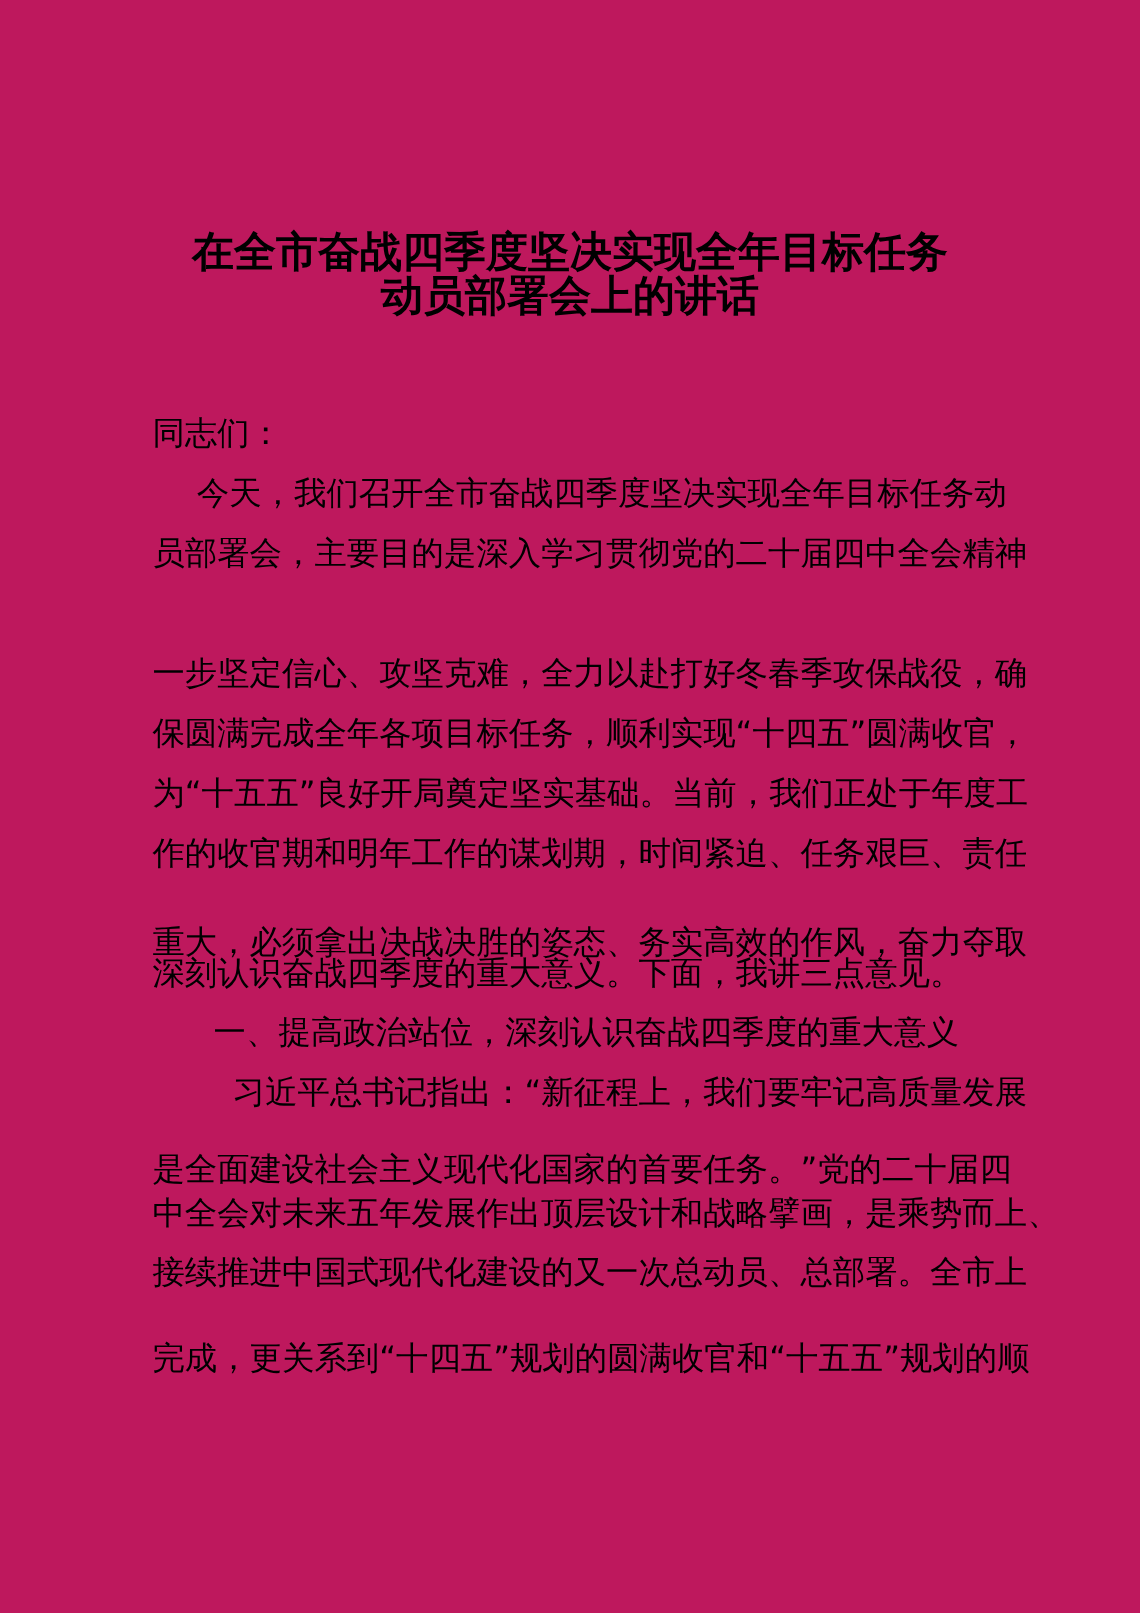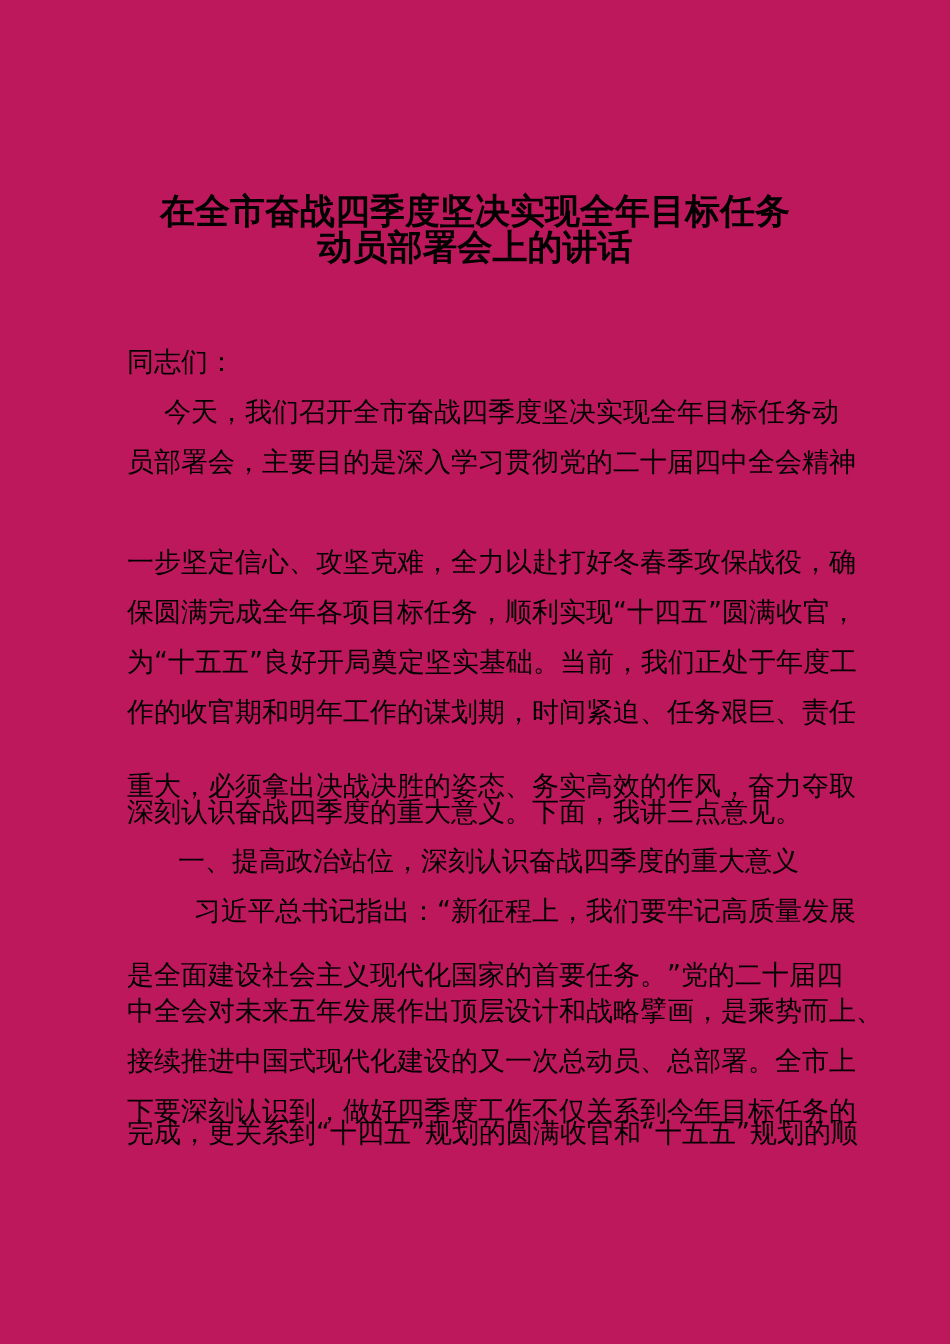--- a/index.html
+++ b/index.html
@@ -63,16 +63,15 @@
   <div class="line" style="top:694px;">作的收官期和明年工作的谋划期，时间紧迫、任务艰巨、责任</div>
   <div class="line" style="top:744px;margin-top:24px;">重大，必须拿出决战决胜的姿态、务实高效的作风，奋力夺取</div>
   <div class="line" style="top:794px;">深刻认识奋战四季度的重大意义。下面，我讲三点意见。</div>
 
   <div class="line bold" style="top:843px; left:178px;">一、提高政治站位，深刻认识奋战四季度的重大意义</div>
 
   <div class="line" style="top:893px; left:194px;text-align:center;">习近平总书记指出：“新征程上，我们要牢记高质量发展</div>
   <div class="line" style="top:943px;margin-top:14px;">是全面建设社会主义现代化国家的首要任务。”党的二十届四</div>
   <div class="line" style="top:993px;font-family:Liberation Serif, serif;">中全会对未来五年发展作出顶层设计和战略擘画，是乘势而上、</div>
   <div class="line" style="top:1043px;">接续推进中国式现代化建设的又一次总动员、总部署。全市上</div>
-  <div class="line" style="top:1093px;">下要深刻认识到，做好四季度工作不仅关系到今年目标任务的</div>
   <div class="line" style="top:1115px;">完成，更关系到“十四五”规划的圆满收官和“十五五”规划的顺</div>
 
 </div>
 
 </body></html>

